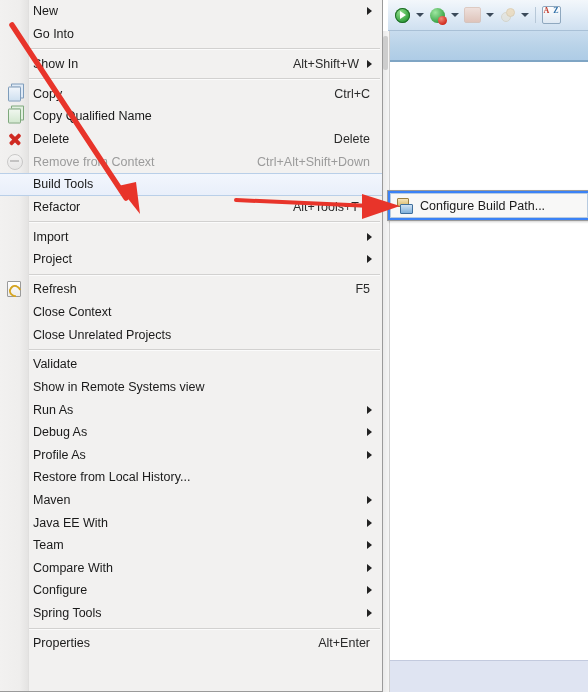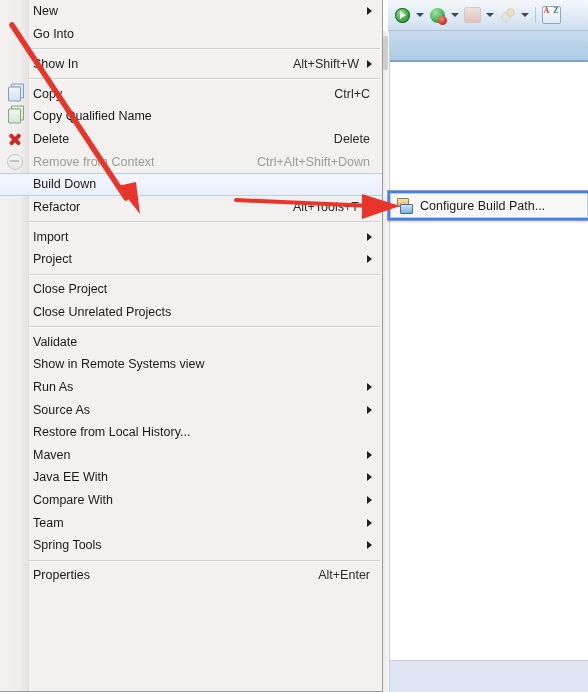--- a/index.html
+++ b/index.html
@@ -214,75 +214,88 @@
         <span class="mico ic-del"></span>
         <span class="label">Delete</span>
         <span class="accel">Delete</span>
       </div>
       <div class="mi disabled">
         <span class="mico ic-rfc"></span>
         <span class="label">Remove from Context</span>
         <span class="accel">Ctrl+Alt+Shift+Down</span>
       </div>
       <div class="mi selected">
-        <span class="label">Build Down</span>
+        <span class="label">Build Tools</span>
       </div>
       <div class="mi">
         <span class="label">Refactor</span>
         <span class="accel">Alt+Tools+T</span>
         <span class="arrow"></span>
       </div>
       <div class="sep"></div>
       <div class="mi">
         <span class="label">Import</span>
         <span class="arrow" style="margin-left: auto;"></span>
       </div>
       <div class="mi">
         <span class="label">Project</span>
         <span class="arrow" style="margin-left: auto;"></span>
       </div>
       <div class="sep"></div>
       <div class="mi">
-        <span class="label">Close Project</span>
+        <span class="mico ic-refresh"></span>
+        <span class="label">Refresh</span>
+        <span class="accel">F5</span>
+      </div>
+      <div class="mi">
+        <span class="label">Close Context</span>
       </div>
       <div class="mi">
         <span class="label">Close Unrelated Projects</span>
       </div>
       <div class="sep"></div>
       <div class="mi">
         <span class="label">Validate</span>
       </div>
       <div class="mi">
         <span class="label">Show in Remote Systems view</span>
       </div>
       <div class="mi">
         <span class="label">Run As</span>
         <span class="arrow" style="margin-left: auto;"></span>
       </div>
       <div class="mi">
-        <span class="label">Source As</span>
+        <span class="label">Debug As</span>
+        <span class="arrow" style="margin-left: auto;"></span>
+      </div>
+      <div class="mi">
+        <span class="label">Profile As</span>
         <span class="arrow" style="margin-left: auto;"></span>
       </div>
       <div class="mi">
         <span class="label">Restore from Local History...</span>
       </div>
       <div class="mi">
         <span class="label">Maven</span>
         <span class="arrow" style="margin-left: auto;"></span>
       </div>
       <div class="mi">
         <span class="label">Java EE With</span>
         <span class="arrow" style="margin-left: auto;"></span>
       </div>
       <div class="mi">
+        <span class="label">Team</span>
+        <span class="arrow" style="margin-left: auto;"></span>
+      </div>
+      <div class="mi">
         <span class="label">Compare With</span>
         <span class="arrow" style="margin-left: auto;"></span>
       </div>
       <div class="mi">
-        <span class="label">Team</span>
+        <span class="label">Configure</span>
         <span class="arrow" style="margin-left: auto;"></span>
       </div>
       <div class="mi">
         <span class="label">Spring Tools</span>
         <span class="arrow" style="margin-left: auto;"></span>
       </div>
       <div class="sep"></div>
       <div class="mi">
         <span class="label">Properties</span>
         <span class="accel">Alt+Enter</span>

